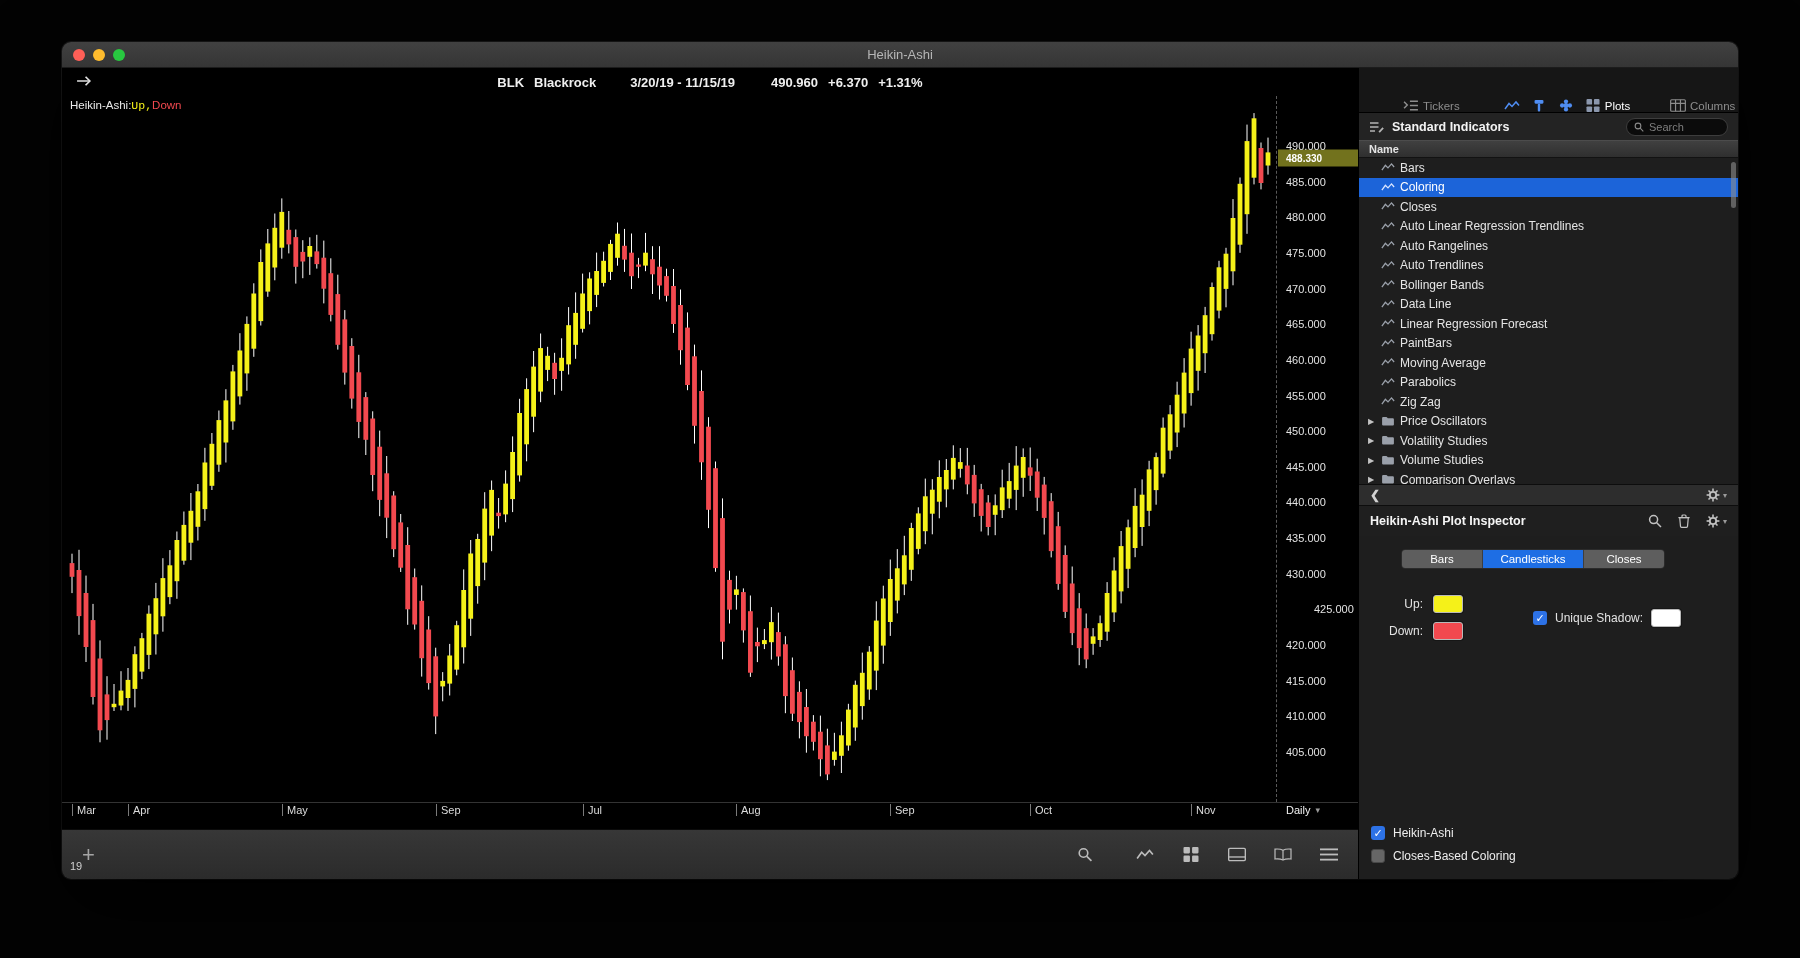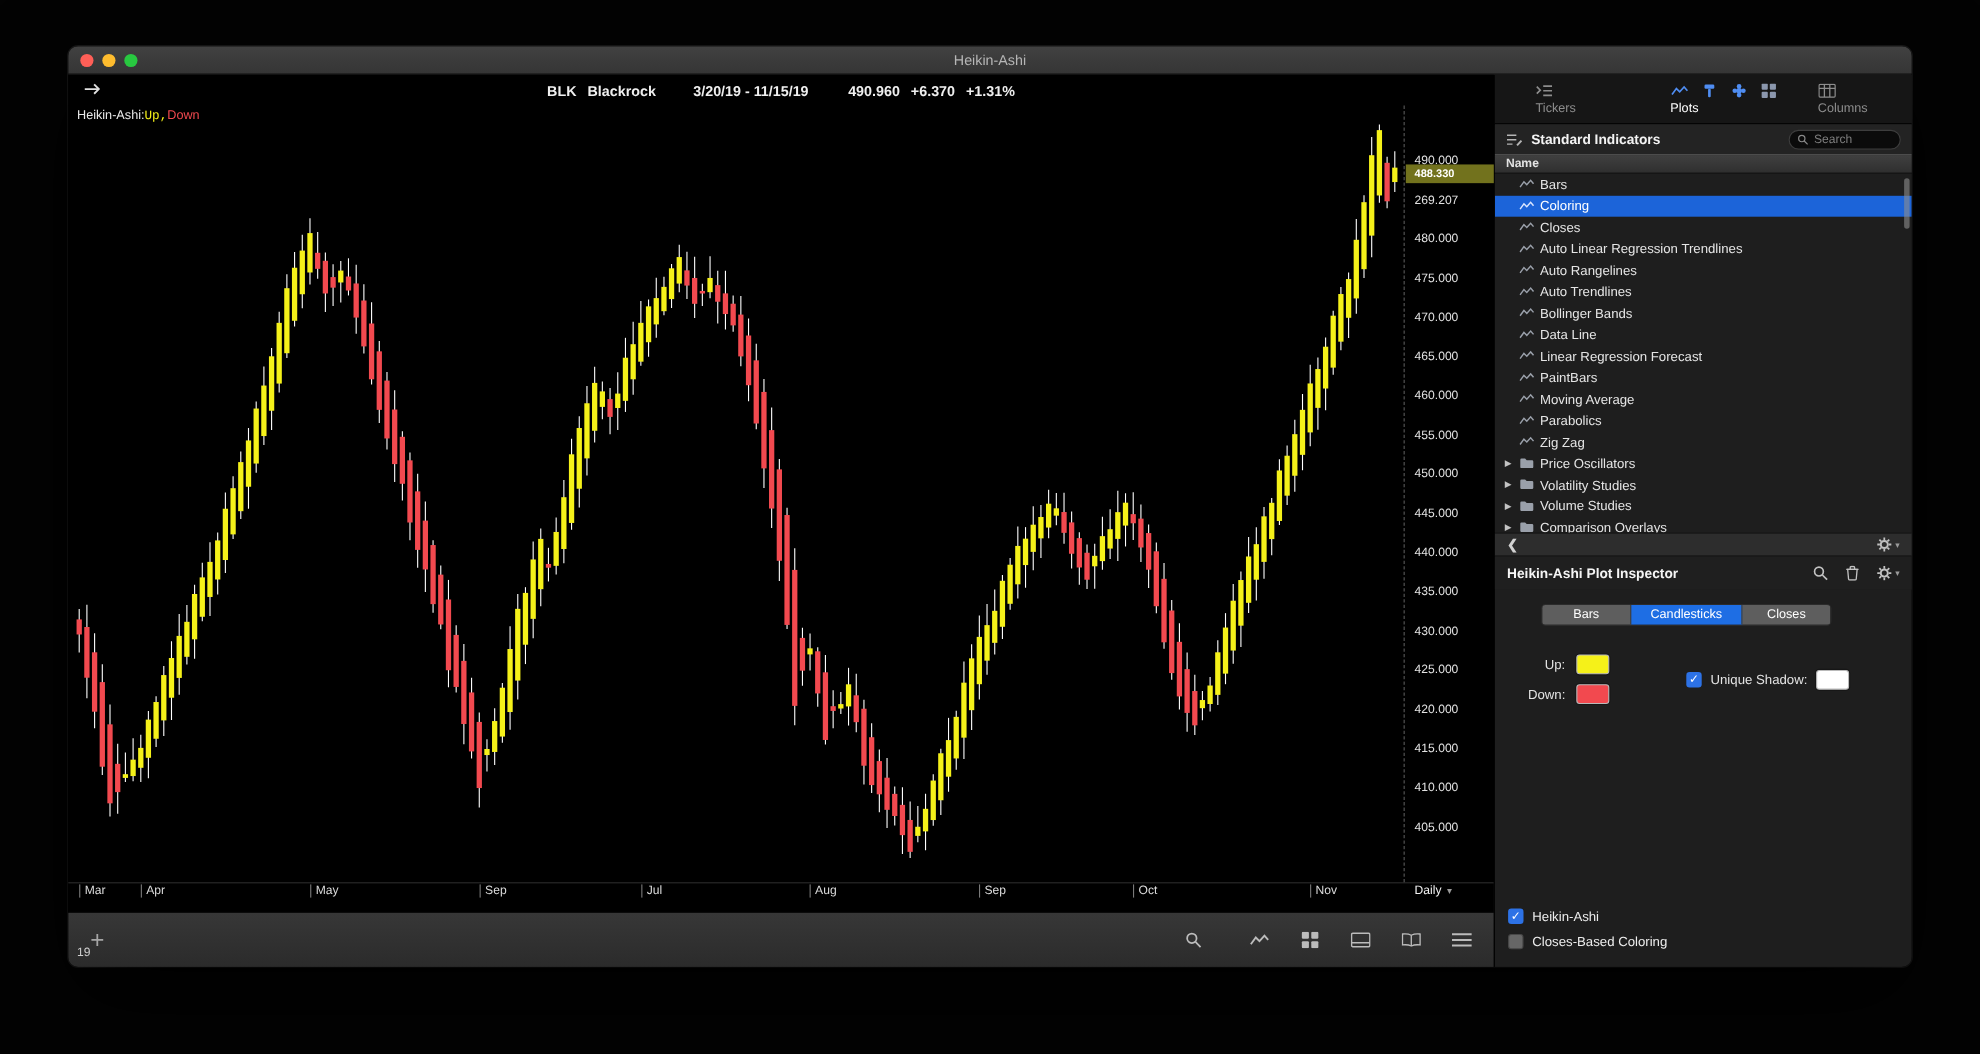--- a/index.html
+++ b/index.html
@@ -60,21 +60,21 @@
   .plus-btn { color:#a5a5a5; font-size:22px; line-height:20px; }
   .bar-icons { margin-left:auto; display:flex; align-items:center; gap:28px; color:#bcbcbc; }
   .bar-icons .ic { width:18px; height:15px; }
   .bar-icons .ic.sep { margin-right:14px; }
 
   
   .sidebar { flex:0 0 380px; background:#1e1e1e; border-left:1px solid #000;
              display:flex; flex-direction:column; min-height:0; }
 
   .tabs { flex:0 0 45px; display:flex; background:#161616; border-bottom:1px solid #000; }
-  .tab { flex:1; display:flex; flex-direction:column; align-items:flex-start; justify-content:center; gap:4px;padding-left:37px; }
+  .tab { flex:1; display:flex; flex-direction:row; align-items:flex-end; justify-content:center; gap:4px;padding-left:37px; }
   .tab .icons { display:flex; gap:11px; align-items:center; color:#8d8d8d; }
   .tab .ic { width:16px; height:13px; }
   .tab .ic.blue { color:#4f8df2; }
   .tab .ic.dim { color:#8b97ad; }
   .tab .lbl { font-size:11.5px; color:#8d8d8d; }
   .tab.selected .lbl { color:#fff; }
 
   .ind-header { flex:0 0 27px; display:flex; align-items:center; gap:8px;
                 background:#232323; padding:0 10px; }
   .ind-header .ic { width:15px; height:12px; color:#b5b5b5; }
@@ -525,33 +525,33 @@
               <line x1="1206.0" y1="41.6" x2="1206.0" y2="78.6" stroke="#ffffff" stroke-width="1"></line>
               <rect x="1203.6" y="56.4" width="4.8" height="13.1" fill="#f5f119"></rect>
             </svg>
         </div>
         <div class="price-axis" id="price-axis">
           <div class="price-badge" id="price-badge" style="top: 8.75758%; background: rgb(114, 114, 29);">488.330</div>
         <span class="tick" style="top: 92.9293%;">405.000</span>
             <span class="tick" style="top: 87.8788%;">410.000</span>
             <span class="tick" style="top: 82.8283%;">415.000</span>
             <span class="tick" style="top: 77.7778%;">420.000</span>
-            <span class="tick" style="top: 72.7273%;">425.000</span>
+            <span class="tick" style="top: 72.7273%; margin-left: 28px;">425.000</span>
             <span class="tick" style="top: 67.6768%;">430.000</span>
             <span class="tick" style="top: 62.6263%;">435.000</span>
             <span class="tick" style="top: 57.5758%;">440.000</span>
             <span class="tick" style="top: 52.5253%;">445.000</span>
             <span class="tick" style="top: 47.4747%;">450.000</span>
             <span class="tick" style="top: 42.4242%;">455.000</span>
             <span class="tick" style="top: 37.3737%;">460.000</span>
             <span class="tick" style="top: 32.3232%;">465.000</span>
             <span class="tick" style="top: 27.2727%;">470.000</span>
             <span class="tick" style="top: 22.2222%;">475.000</span>
             <span class="tick" style="top: 17.1717%;">480.000</span>
-            <span class="tick" style="top: 12.1212%;">269.207</span>
+            <span class="tick" style="top: 12.1212%;">485.000</span>
             <span class="tick" style="top: 7.07071%;">490.000</span>
           </div>
       </div>
 
       <div class="x-axis">
         <div class="months" id="months">
           <span class="year">19</span>
         <span class="month" style="left: 10px;">Mar</span>
             <span class="month" style="left: 66px;">Apr</span>
             <span class="month" style="left: 220px;">May</span>

